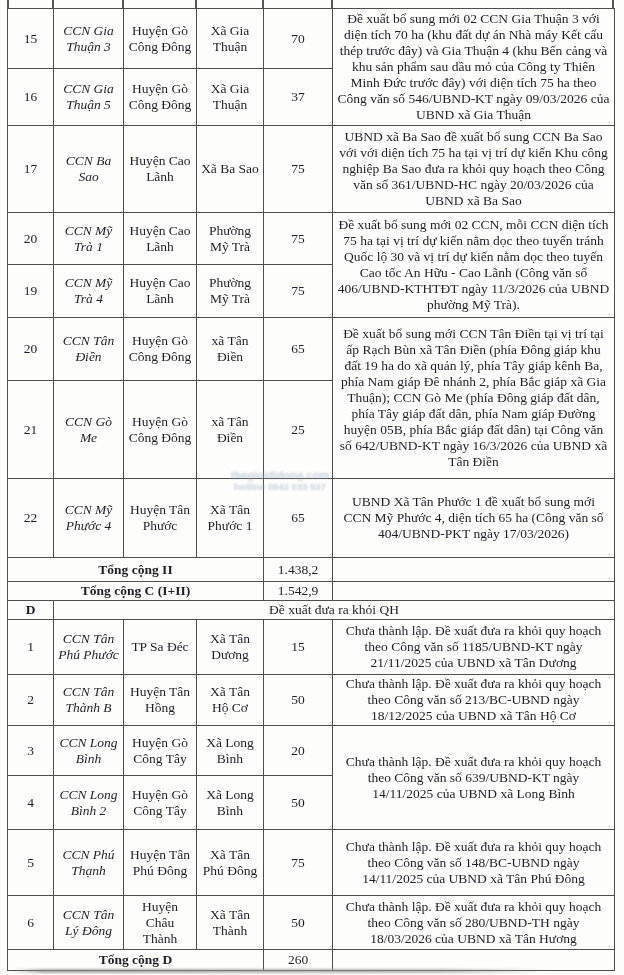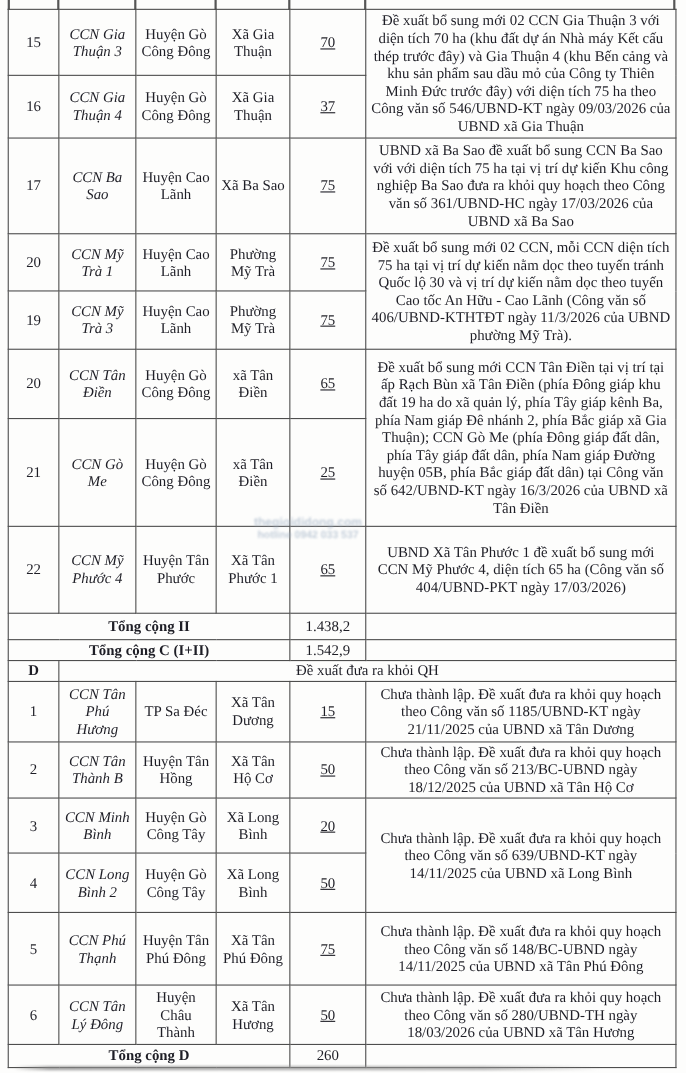--- a/index.html
+++ b/index.html
@@ -20,21 +20,21 @@
     padding:1px 4px;
     vertical-align:middle;
     text-align:center;
     font-size:13.5px;
     line-height:16px;
     overflow:hidden;
     word-wrap:break-word;
   }
   td.no{font-size:14px;}
   td.name{text-align:left;padding-left:7px;font-style:italic;}
-  td.area{font-size:14px;text-decoration:underline;}
+  td.area{font-size:14px;}
   td.note{font-size:13px;line-height:15.5px;padding:1px 5px;}
   td.tot-label{font-weight:bold;text-align:left;padding-left:12px;font-size:14.5px;line-height:15px;}
   td.tot-value{font-weight:normal;font-size:14.5px;line-height:15px;}
   td.sec-code{font-weight:bold;font-size:14.5px;line-height:15px;}
   td.sec-title{font-weight:normal;text-align:left;padding-left:12px;font-size:14.5px;line-height:15px;}
   td.empty{}
   .watermark{
     position:absolute;left:200px;top:469px;width:160px;
     text-align:center;
     font-family:"Liberation Sans","DejaVu Sans",sans-serif;
@@ -77,44 +77,44 @@
       <tr style="height:60px">
         <td class="no">15</td>
         <td class="name">CCN Gia Thuận 3</td>
         <td class="dist">Huyện Gò Công Đông</td>
         <td class="comm">Xã Gia Thuận</td>
         <td class="area">70</td>
         <td class="note" rowspan="2">Đề xuất bổ sung mới 02 CCN Gia Thuận 3 với diện tích 70 ha (khu đất dự án Nhà máy Kết cấu thép trước đây) và Gia Thuận 4 (khu Bến cảng và khu sản phẩm sau dầu mỏ của Công ty Thiên Minh Đức trước đây) với diện tích 75 ha theo Công văn số 546/UBND-KT ngày 09/03/2026 của UBND xã Gia Thuận</td>
       </tr>
       <tr style="height:57px">
         <td class="no">16</td>
-        <td class="name">CCN Gia Thuận 4</td>
+        <td class="name">CCN Gia Thuận 5</td>
         <td class="dist">Huyện Gò Công Đông</td>
         <td class="comm">Xã Gia Thuận</td>
         <td class="area">37</td>
       </tr>
       <tr style="height:87px">
         <td class="no">17</td>
         <td class="name">CCN Ba Sao</td>
         <td class="dist">Huyện Cao Lãnh</td>
         <td class="comm">Xã Ba Sao</td>
         <td class="area">75</td>
-        <td class="note">UBND xã Ba Sao đề xuất bổ sung CCN Ba Sao với với diện tích 75 ha tại vị trí dự kiến Khu công nghiệp Ba Sao đưa ra khỏi quy hoạch theo Công văn số 361/UBND-HC ngày 17/03/2026 của UBND xã Ba Sao</td>
+        <td class="note">UBND xã Ba Sao đề xuất bổ sung CCN Ba Sao với với diện tích 75 ha tại vị trí dự kiến Khu công nghiệp Ba Sao đưa ra khỏi quy hoạch theo Công văn số 361/UBND-HC ngày 20/03/2026 của UBND xã Ba Sao</td>
       </tr>
       <tr style="height:52px">
         <td class="no">20</td>
         <td class="name">CCN Mỹ Trà 1</td>
         <td class="dist">Huyện Cao Lãnh</td>
         <td class="comm">Phường Mỹ Trà</td>
         <td class="area">75</td>
         <td class="note" rowspan="2">Đề xuất bổ sung mới 02 CCN, mỗi CCN diện tích 75 ha tại vị trí dự kiến nằm dọc theo tuyến tránh Quốc lộ 30 và vị trí dự kiến nằm dọc theo tuyến Cao tốc An Hữu - Cao Lãnh (Công văn số 406/UBND-KTHTĐT ngày 11/3/2026 của UBND phường Mỹ Trà).</td>
       </tr>
       <tr style="height:53px">
         <td class="no">19</td>
-        <td class="name">CCN Mỹ Trà 3</td>
+        <td class="name">CCN Mỹ Trà 4</td>
         <td class="dist">Huyện Cao Lãnh</td>
         <td class="comm">Phường Mỹ Trà</td>
         <td class="area">75</td>
       </tr>
       <tr style="height:63px">
         <td class="no">20</td>
         <td class="name">CCN Tân Điền</td>
         <td class="dist">Huyện Gò Công Đông</td>
         <td class="comm">xã Tân Điền</td>
         <td class="area">65</td>
@@ -147,37 +147,37 @@
         <td class="empty"></td>
       </tr>
 
       <tr style="height:19px">
         <td class="sec-code">D</td>
         <td class="sec-title" colspan="5">Đề xuất đưa ra khỏi QH</td>
       </tr>
 
       <tr style="height:55px">
         <td class="no">1</td>
-        <td class="name">CCN Tân Phú Hương</td>
+        <td class="name">CCN Tân Phú Phước</td>
         <td class="dist">TP Sa Đéc</td>
         <td class="comm">Xã Tân Dương</td>
         <td class="area">15</td>
         <td class="note">Chưa thành lập. Đề xuất đưa ra khỏi quy hoạch theo Công văn số 1185/UBND-KT ngày 21/11/2025 của UBND xã Tân Dương</td>
       </tr>
       <tr style="height:51px">
         <td class="no">2</td>
         <td class="name">CCN Tân Thành B</td>
         <td class="dist">Huyện Tân Hồng</td>
         <td class="comm">Xã Tân Hộ Cơ</td>
         <td class="area">50</td>
         <td class="note">Chưa thành lập. Đề xuất đưa ra khỏi quy hoạch theo Công văn số 213/BC-UBND ngày 18/12/2025 của UBND xã Tân Hộ Cơ</td>
       </tr>
       <tr style="height:50px">
         <td class="no">3</td>
-        <td class="name">CCN Minh Bình</td>
+        <td class="name">CCN Long Bình</td>
         <td class="dist">Huyện Gò Công Tây</td>
         <td class="comm">Xã Long Bình</td>
         <td class="area">20</td>
         <td class="note" rowspan="2">Chưa thành lập. Đề xuất đưa ra khỏi quy hoạch theo Công văn số 639/UBND-KT ngày 14/11/2025 của UBND xã Long Bình</td>
       </tr>
       <tr style="height:54px">
         <td class="no">4</td>
         <td class="name">CCN Long Bình 2</td>
         <td class="dist">Huyện Gò Công Tây</td>
         <td class="comm">Xã Long Bình</td>
@@ -188,21 +188,21 @@
         <td class="name">CCN Phú Thạnh</td>
         <td class="dist">Huyện Tân Phú Đông</td>
         <td class="comm">Xã Tân Phú Đông</td>
         <td class="area">75</td>
         <td class="note">Chưa thành lập. Đề xuất đưa ra khỏi quy hoạch  theo Công văn số 148/BC-UBND ngày 14/11/2025 của UBND xã Tân Phú Đông</td>
       </tr>
       <tr style="height:54px">
         <td class="no">6</td>
         <td class="name">CCN Tân Lý Đông</td>
         <td class="dist">Huyện Châu Thành</td>
-        <td class="comm">Xã Tân Hương</td>
+        <td class="comm">Xã Tân Thành</td>
         <td class="area">50</td>
         <td class="note">Chưa thành lập. Đề xuất đưa ra khỏi quy hoạch  theo Công văn số 280/UBND-TH ngày 18/03/2026 của UBND xã Tân Hương</td>
       </tr>
 
       <tr style="height:21px">
         <td class="tot-label" colspan="4">Tổng cộng D</td>
         <td class="tot-value">260</td>
         <td class="empty"></td>
       </tr>
     </tbody>

